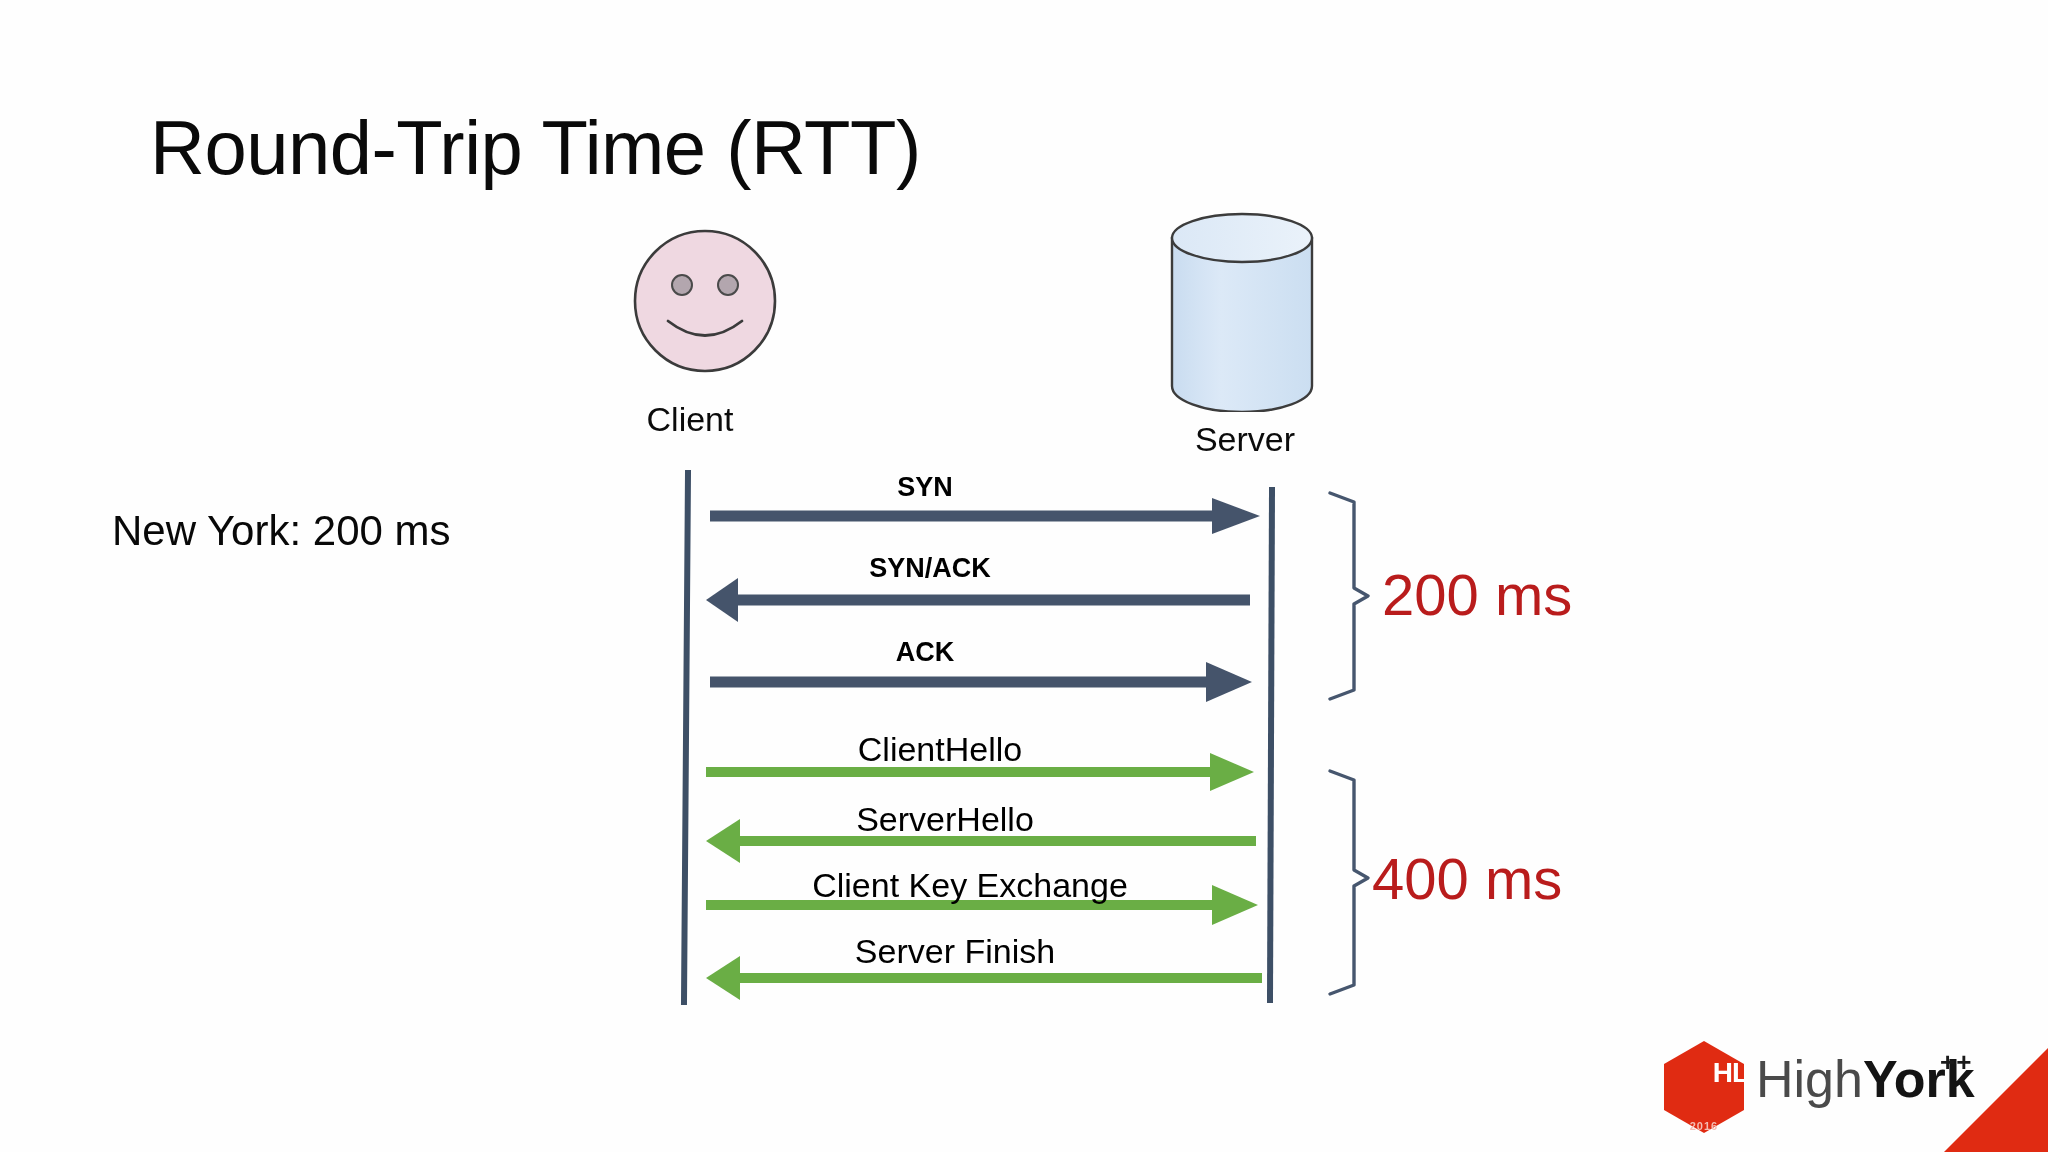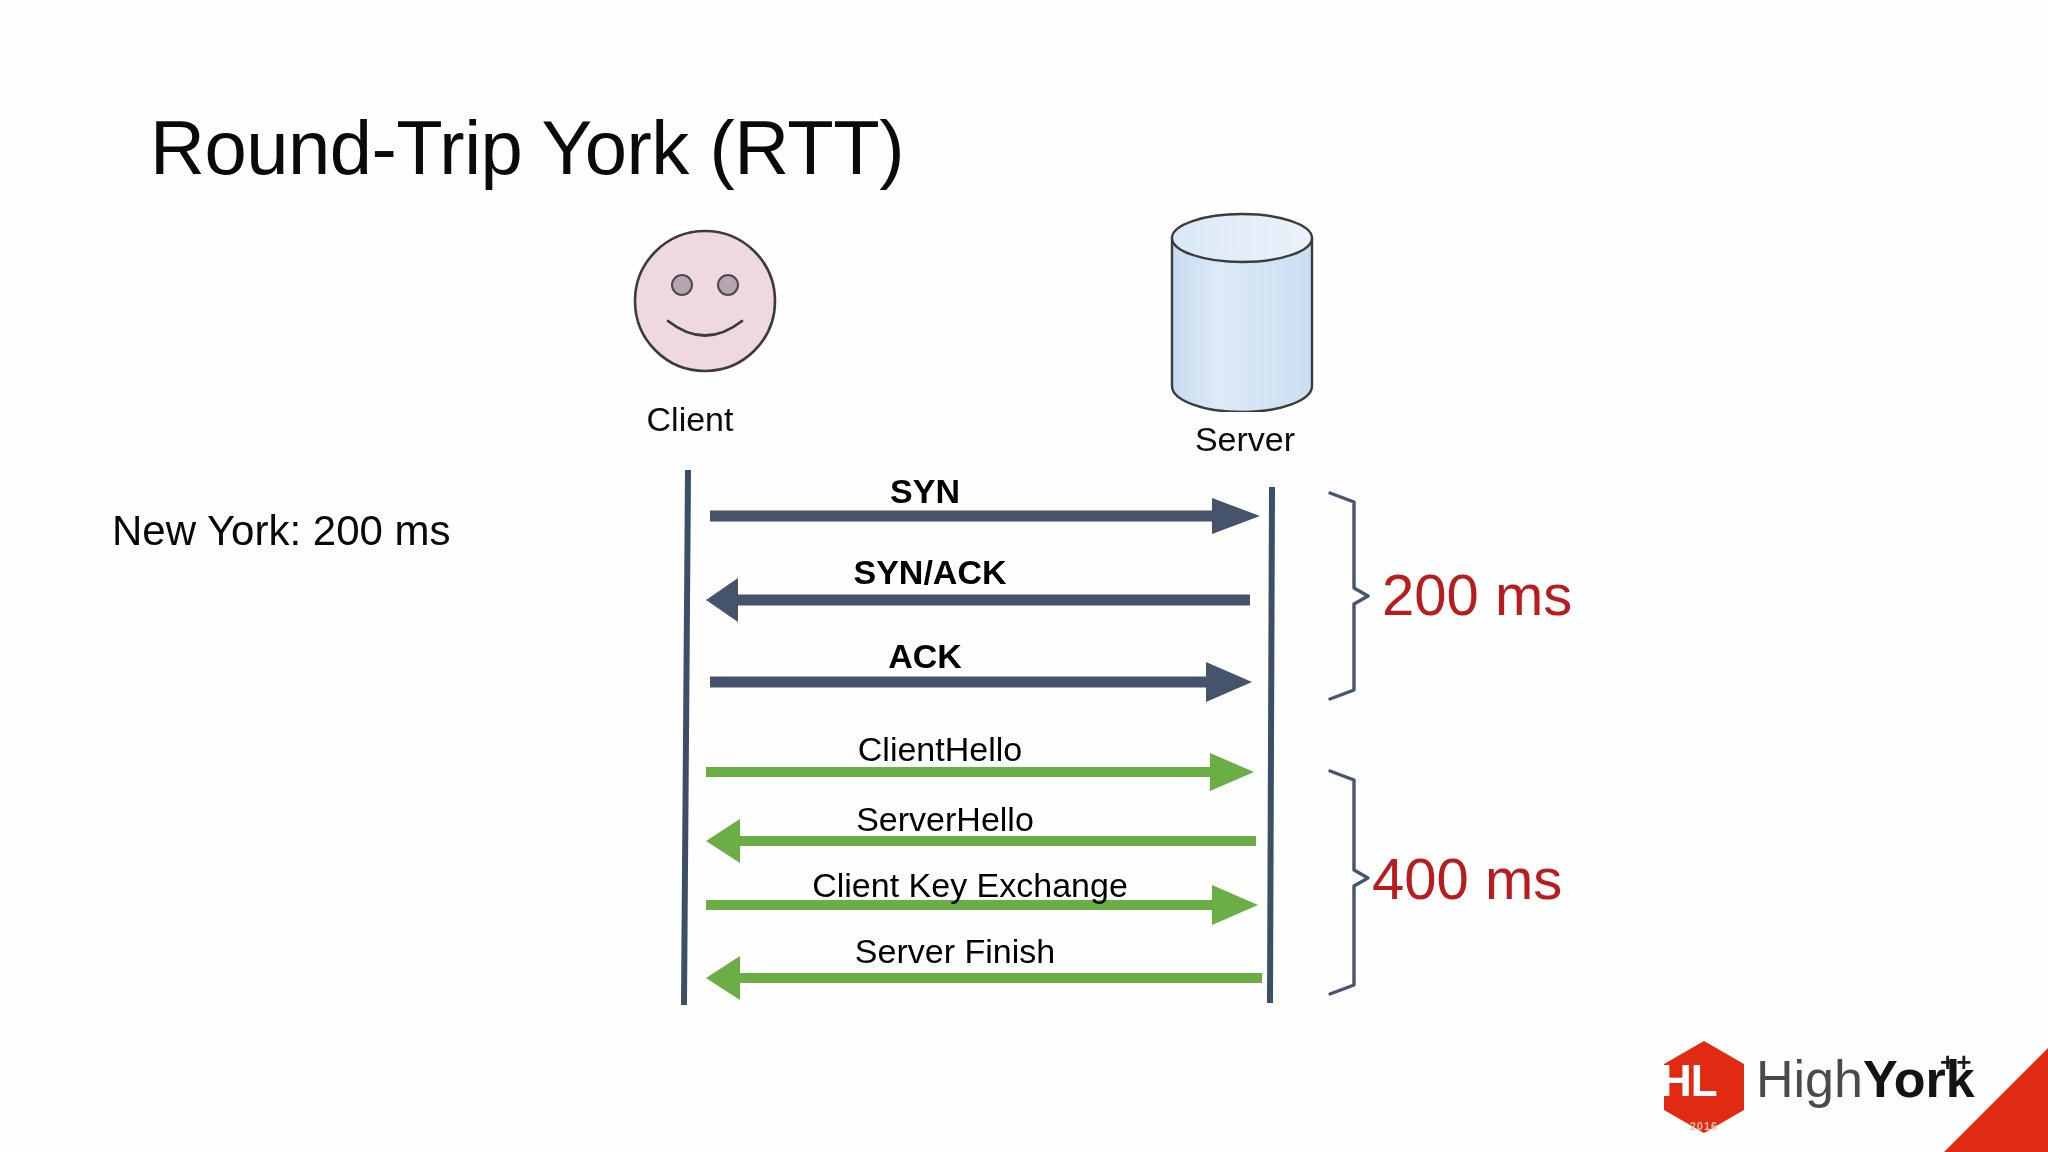--- a/index.html
+++ b/index.html
@@ -77,21 +77,21 @@
 
   
   .msg-label {
     position: absolute;
     font-size: 34px;
     color: #000000;
     white-space: nowrap;
     text-align: center;
     transform: translateX(-50%);
   }
-  .msg-label.bold { font-weight: bold; font-size: 34px; }
+  .msg-label.bold { font-weight: bold; font-size: 27px; }
 
   
   .group-label {
     position: absolute;
     font-size: 58px;
     color: #b91c1c;
     white-space: nowrap;
   }
   #group-label-0 { left: 1382px; top: 561px; }
   #group-label-1 { left: 1372px; top: 845px; }
@@ -109,22 +109,22 @@
     left: 0px;
     top: 4px;
     width: 88px;
     height: 96px;
   }
   #logo-hex-text {
     position: absolute;
     left: 0;
     top: 24px;
     width: 88px;
-    text-align: left;
-    font-size: 44px;
+    text-align: right;
+    font-size: 28px;
     font-weight: bold;
     color: #ffffff;
     letter-spacing: -1px;
     line-height: 1;
   }
   #logo-hex-year {
     position: absolute;
     left: 0;
     top: 60px;
     width: 88px;
@@ -161,21 +161,21 @@
     right: 0;
     bottom: 0;
     width: 118px;
     height: 104px;
     overflow: hidden;
   }
 </style>
 </head>
 <body>
 
-<div id="slide-title">Round-Trip York (RTT)</div>
+<div id="slide-title">Round-Trip Time (RTT)</div>
 
 <div id="latency-note">New York: 200 ms</div>
 
 <div id="client-avatar">
   <svg viewBox="0 0 146 146" width="146" height="146" xmlns="http://www.w3.org/2000/svg">
     <circle cx="73" cy="73" r="70" fill="#EFD8E1" stroke="#3b3b3b" stroke-width="2.6"></circle>
     <circle cx="50" cy="57" r="10" fill="#B3A6AE" stroke="#4a4a4a" stroke-width="2"></circle>
     <circle cx="96" cy="57" r="10" fill="#B3A6AE" stroke="#4a4a4a" stroke-width="2"></circle>
     <path d="M 36 93 Q 73 122 110 93" fill="none" stroke="#3b3b3b" stroke-width="2.8" stroke-linecap="round"></path>
   </svg>

